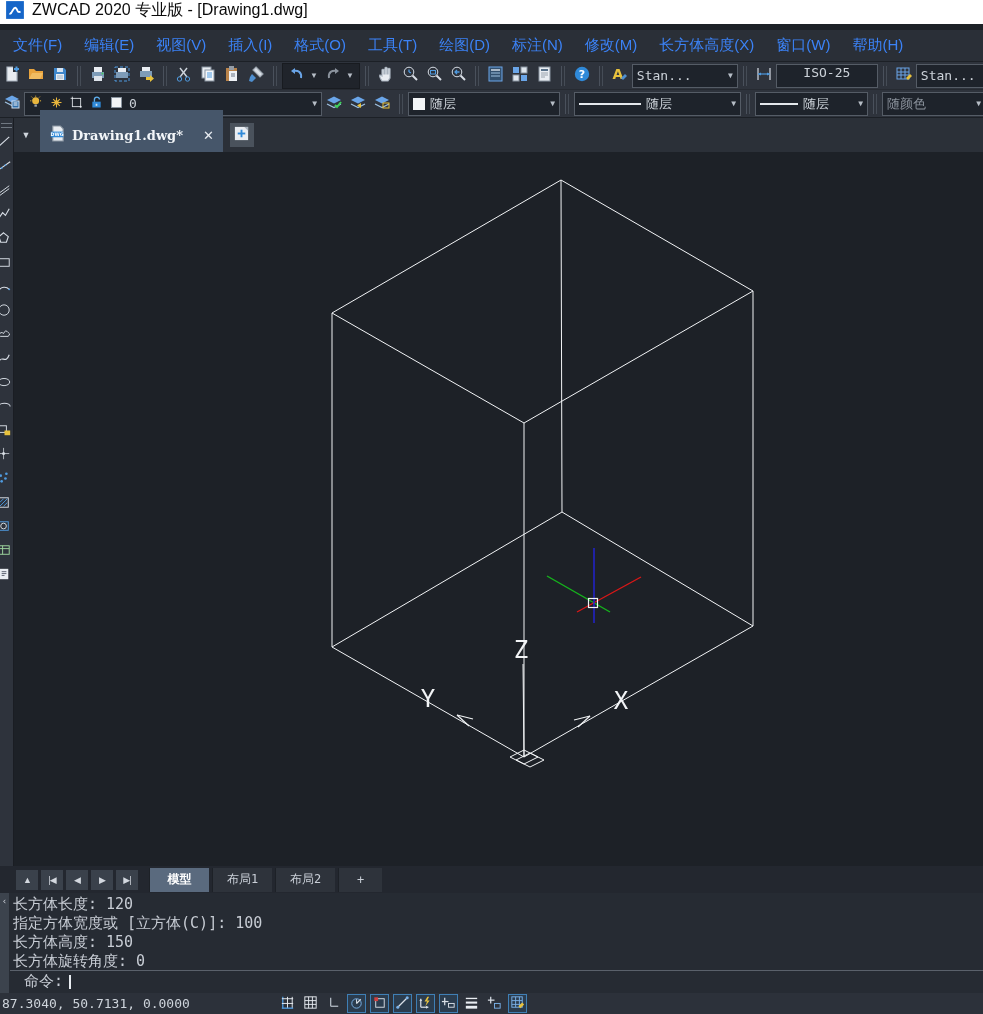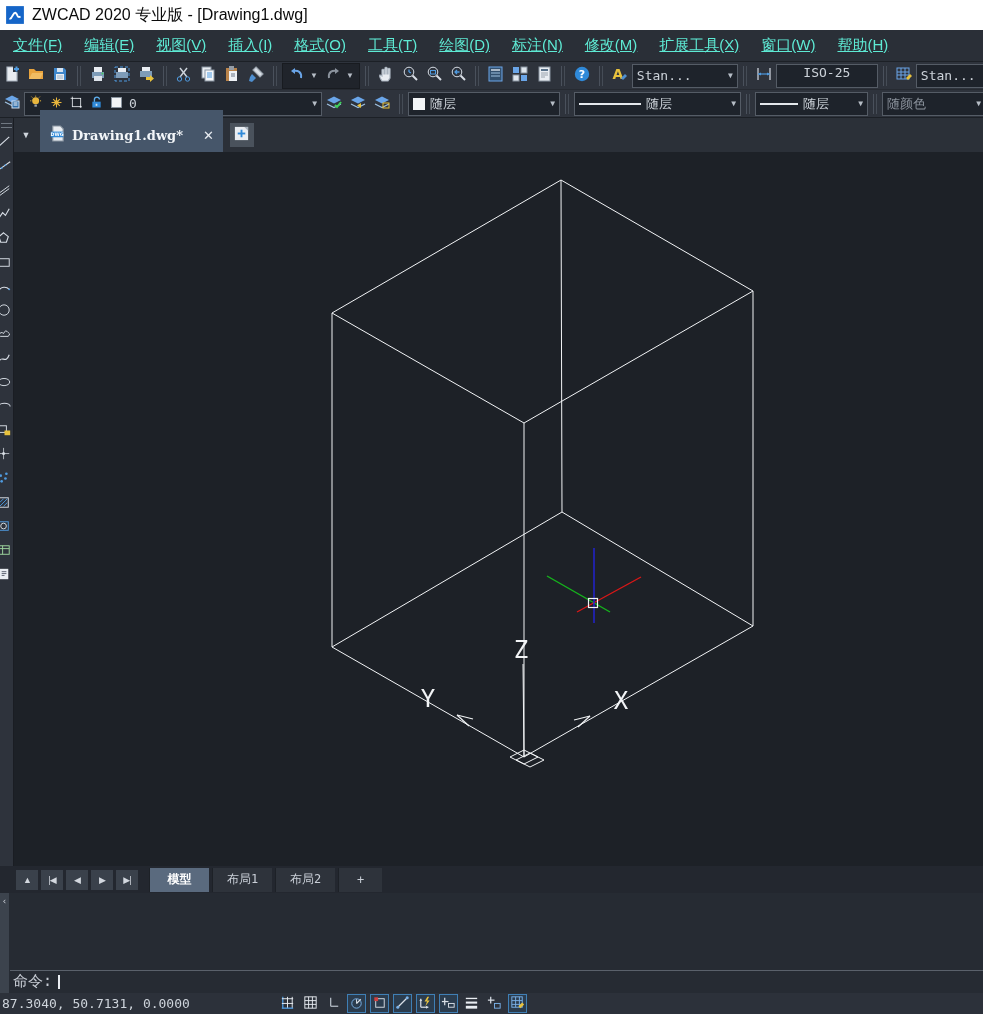--- a/index.html
+++ b/index.html
@@ -1,30 +1,30 @@
 <!DOCTYPE html>
 <html><head>
 <meta charset="utf-8">
 <style>
   html,body{margin:0;padding:0;}
   body{width:983px;height:1014px;position:relative;overflow:hidden;background:#1d2127;
        font-family:"Liberation Sans",sans-serif;-webkit-font-smoothing:antialiased;}
   #app{position:absolute;inset:0;}
 
   
-  .titlebar{position:absolute;left:0;top:0;width:983px;height:30px;background:#ffffff;
-    display:flex;align-items:center;gap:7px;padding-left:5px;box-sizing:border-box;
+  .titlebar{position:absolute;left:0;top:0;width:983px;height:24px;background:#ffffff;
+    display:flex;align-items:flex-start;gap:7px;padding-left:5px;box-sizing:border-box;
     font-size:16px;color:#0b0b0b;}
   .titlebar .logo{width:20px;height:20px;flex:0 0 auto;display:flex;}
 
   
   .menubar{position:absolute;left:0;top:30px;width:983px;height:32px;background:#2a2f37;
     display:flex;align-items:center;padding-left:2px;box-sizing:border-box;
     border-bottom:1px solid #1c2026;overflow:hidden;}
-  .menuitem{padding:0 11px;font-size:15px;color:#5eead4;height:100%;display:flex;align-items:center;white-space:nowrap;text-decoration:underline;}
+  .menuitem{padding:0 11px;font-size:15px;color:#3b82f6;height:100%;display:flex;align-items:center;white-space:nowrap;}
 
   
   .tb{position:absolute;left:0;width:983px;background:#2e333c;display:flex;align-items:center;
     box-sizing:border-box;overflow:hidden;}
   #toolbar1{top:62px;height:28px;border-bottom:1px solid #262a31;}
   #toolbar2{top:90px;height:28px;border-bottom:1px solid #1c2026;}
   .tbtn{width:24px;height:24px;display:flex;align-items:center;justify-content:center;flex:0 0 auto;}
   .tsep{width:2px;height:20px;border-left:1px solid #4a515c;border-right:1px solid #454c56;margin:0 5px;flex:0 0 auto;}
   .combo{height:24px;background:#1e232b;border:1px solid #555c66;color:#ccd2d9;display:flex;
     align-items:center;font-size:13px;padding:0 4px;box-sizing:border-box;gap:5px;flex:0 0 auto;
@@ -67,21 +67,21 @@
   .ltab.add{min-width:44px;}
 
   
   .cmd{position:absolute;left:0;top:893px;width:983px;height:100px;background:#262b33;color:#c7ccd4;
     font-family:"DejaVu Sans Mono",monospace;font-size:15px;}
   .cmdscroll{position:absolute;left:0;top:0;width:9px;height:100%;background:#3c434d;color:#cdd2d9;
     font-size:9px;text-align:center;line-height:16px;}
   .cmdlines{position:absolute;left:13px;top:2px;right:0;}
   .cmdline{height:19px;line-height:19px;white-space:pre;}
   .promptrow{position:absolute;left:10px;right:0;top:77px;border-top:1px solid #5a616b;height:21px;
-    line-height:21px;padding-left:3px;}
+    line-height:21px;padding-left:14px;}
   .cursor{display:inline-block;width:2px;height:14px;background:#e9edf2;vertical-align:middle;margin-left:6px;}
 
   
   .statusbar{position:absolute;left:0;top:993px;width:983px;height:21px;background:#2c313a;color:#ced4db;
     font-family:"DejaVu Sans Mono",monospace;font-size:13px;}
   .coords{position:absolute;left:2px;top:3px;}
   .staticons{position:absolute;left:278px;top:1px;display:flex;gap:4px;align-items:center;height:19px;}
   .stbtn{width:19px;height:19px;display:flex;align-items:center;justify-content:center;box-sizing:border-box;}
   .stbtn.active{border:1px solid #3f7fb5;background:#2b3c4e;}
 </style>
@@ -102,21 +102,21 @@
   <div class="menubar" id="menubar">
       <span class="menuitem">文件(F)</span>
       <span class="menuitem">编辑(E)</span>
       <span class="menuitem">视图(V)</span>
       <span class="menuitem">插入(I)</span>
       <span class="menuitem">格式(O)</span>
       <span class="menuitem">工具(T)</span>
       <span class="menuitem">绘图(D)</span>
       <span class="menuitem">标注(N)</span>
       <span class="menuitem">修改(M)</span>
-      <span class="menuitem">扩展工具(X)</span>
+      <span class="menuitem">长方体高度(X)</span>
       <span class="menuitem">窗口(W)</span>
       <span class="menuitem">帮助(H)</span>
     </div>
 
   <div class="tb" id="toolbar1">
       <div class="tbtn">
         <span><svg width="18" height="18" viewBox="0 0 18 18">
             <path d="M4 2h7l3 3v11H4z" fill="#e9edf2" stroke="#aab4bf" stroke-width="1.2"></path>
             <rect x="10" y="1" width="7" height="6" fill="#2e333b" stroke="none"></rect>
             <line x1="13.5" y1="1.5" x2="13.5" y2="6.5" stroke="#4f9be0" stroke-width="2"></line>
@@ -581,20 +581,26 @@
       <div class="navbtn">▶</div>
       <div class="navbtn">▶|</div>
       <div class="ltab active" style="margin-left: 8px;">模型</div>
       <div class="ltab">布局1</div>
       <div class="ltab">布局2</div>
       <div class="ltab add">+</div>
     </div>
 
   <div class="cmd">
     <div class="cmdscroll">‹</div>
+    <div class="cmdlines" id="cmdhist">
+        <div class="cmdline">长方体长度: 120</div>
+        <div class="cmdline">指定方体宽度或 [立方体(C)]: 100</div>
+        <div class="cmdline">长方体高度: 150</div>
+        <div class="cmdline">长方体旋转角度: 0</div>
+      </div>
     <div class="promptrow">
       <span>命令:</span><span class="cursor"></span>
     </div>
   </div>
 
   <div class="statusbar">
     <span class="coords">87.3040, 50.7131, 0.0000</span>
     <div class="staticons" id="statusicons">
         <div class="stbtn">
           <span><svg width="17" height="17" viewBox="0 0 18 18">

